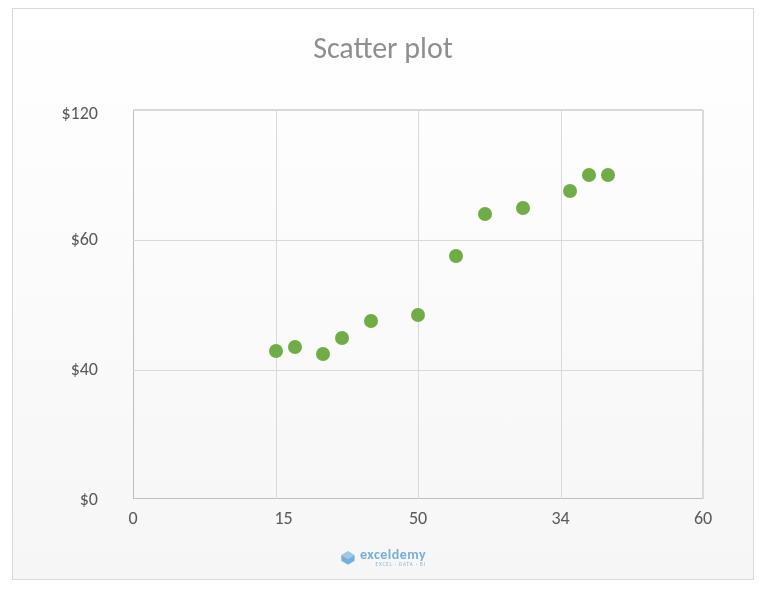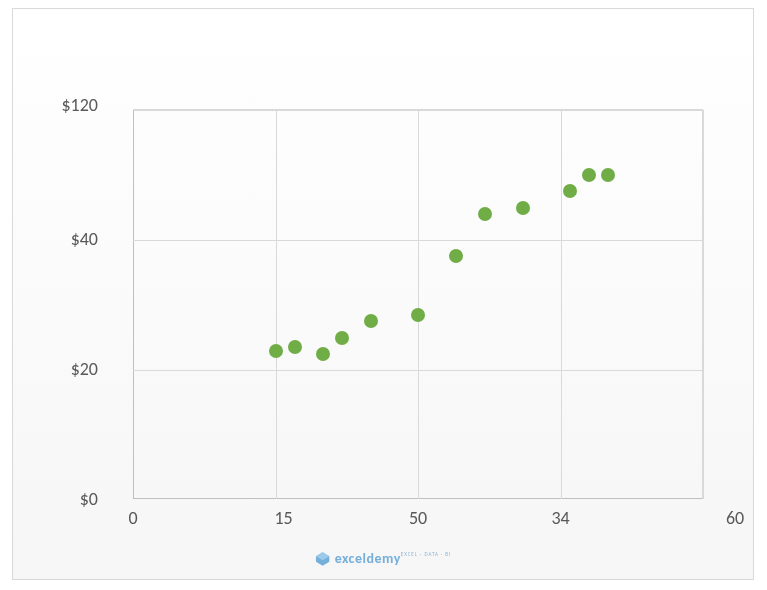--- a/index.html
+++ b/index.html
@@ -90,39 +90,41 @@
     align-items: center;
     gap: 4px;
     opacity: 0.85;
   }
   .wm-icon {
     width: 16px; height: 16px;
     display: inline-block;
   }
   .wm-text {
     display: flex;
-    flex-direction: row;
+    flex-direction: column;
     line-height: 1;
+    text-align: right;
   }
   .wm-main {
     font-size: 14px;
     font-weight: 600;
     color: #5fa3d6;
     letter-spacing: 0.5px;
   }
   .wm-sub {
     font-size: 5px;
     color: #7aa7c9;
     letter-spacing: 1px;
   }
 </style>
 </head>
 <body>
 
 <div class="chart-container">
+  <div class="chart-title">Scatter plot</div>
 
   <div class="plot-area">
     <div class="axis-line-y"></div>
     <div class="axis-line-x"></div>
   <div class="grid-v" style="left: 142.5px;"></div>
       <div class="grid-v" style="left: 285px;"></div>
       <div class="grid-v" style="left: 427.5px;"></div>
       <div class="grid-v" style="left: 570px;"></div>
       <div class="grid-h" style="top: 260px;"></div>
       <div class="grid-h" style="top: 130px;"></div>
@@ -150,18 +152,18 @@
     </span>
     <span class="wm-text">
       <span class="wm-main">exceldemy</span>
       <span class="wm-sub">EXCEL · DATA · BI</span>
     </span>
   </div>
 <div class="x-tick" style="left: 120px;">0</div>
     <div class="x-tick" style="left: 262.5px; margin-left: 8px;">15</div>
     <div class="x-tick" style="left: 405px;">50</div>
     <div class="x-tick" style="left: 547.5px;">34</div>
-    <div class="x-tick" style="left: 722px;">60</div>
+    <div class="x-tick" style="left: 690px;">60</div>
     <div class="y-tick" style="top: 490px;">$0</div>
-    <div class="y-tick" style="top: 360px;">$20</div>
-    <div class="y-tick" style="top: 230px;">$40</div>
-    <div class="y-tick" style="top: 96px;">$120</div>
+    <div class="y-tick" style="top: 360px;">$40</div>
+    <div class="y-tick" style="top: 230px;">$60</div>
+    <div class="y-tick" style="top: 104px;">$120</div>
   </div>
 
 </body></html>

